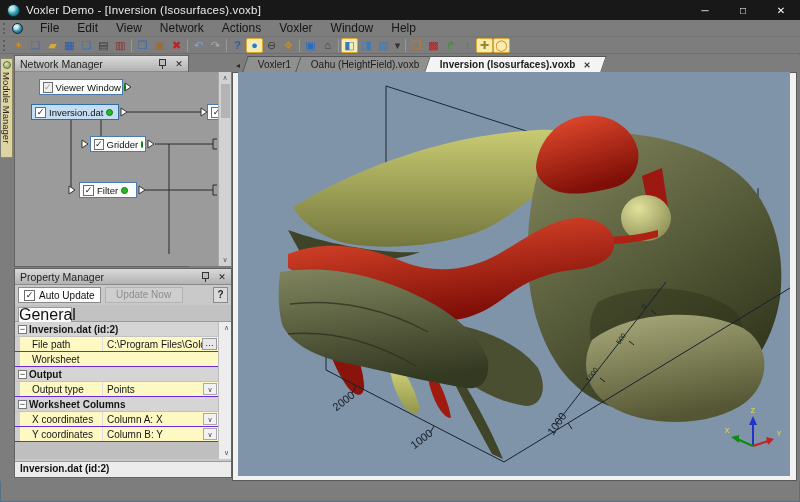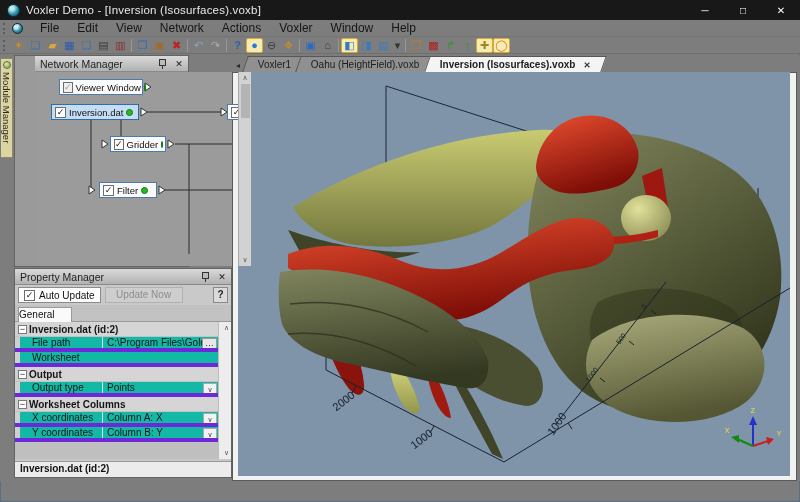--- a/index.html
+++ b/index.html
@@ -37,42 +37,42 @@
 
   
   .panel { position:absolute; background:#9a9a9a; border:1px solid #636363; }
   .phdr { height:16px; background:linear-gradient(#d9d9d9,#b2b2b2); border-bottom:1px solid #8a8a8a; display:flex; align-items:center; padding:0 3px 0 5px; }
   .phdr .ptitle { font-size:10.5px; color:#1d1d1d; flex:1; }
   .pin-icon { width:9px; height:11px; position:relative; margin-right:6px; }
   .pin-icon::before { content:""; position:absolute; left:1px; top:1px; width:5px; height:5px; border:1.5px solid #333; background:#bbb; }
   .pin-icon::after { content:""; position:absolute; left:3.5px; top:7px; width:1.5px; height:4px; background:#333; }
   .pclose { font-size:9px; color:#222; width:12px; text-align:center; }
 
-  #network-panel { left:14px; top:55px; width:175px; height:212px;padding-left:20px; }
+  #network-panel { left:14px; top:55px; width:175px; height:212px; }
   .netcanvas { position:relative; width:216px; height:194px; background:#9b9b9b; overflow:hidden; }
   .netedges { position:absolute; left:0; top:0; z-index:0; }
   .node { position:absolute; z-index:1; height:16px; background:#fbfbfb; border:1px solid #4a7ab0; display:flex; align-items:center; gap:3px; padding:0 3px; font-size:9.5px; color:#111; white-space:nowrap; }
   .node.selected { background:#c4ddf3; border-color:#2e6da8; }
   .cb { display:inline-block; width:11px; height:11px; background:#fff; border:1px solid #6d6d6d; font-size:9px; line-height:9px; text-align:center; color:#1a1a1a; }
   .cb.dim { color:#9a9a9a; background:#efefef; }
   .ndot { width:7px; height:7px; border-radius:50%; background:#2ab52a; border:1px solid #117a11; }
   .vscroll { position:absolute; right:0; top:0; width:13px; background:#d2d2d2; border-left:1px solid #a8a8a8; z-index:2; display:flex; flex-direction:column; justify-content:space-between; align-items:center; }
   .vscroll .sarr { font-size:7px; color:#555; padding:2px 0; }
   .vscroll .thumb { position:absolute; top:12px; left:2px; width:9px; height:34px; background:#b4b4b4; }
 
   
   #prop-panel { left:14px; top:268px; width:218px; height:210px; background:#c9c9c9; }
   .pctrls { position:absolute; left:0; top:16px; width:216px; height:20px; background:#c9c9c9; display:flex; align-items:center; padding:0 3px; gap:4px; }
   .autoupd { height:16px; display:inline-flex; align-items:center; gap:4px; background:#fdfdfd; border:1px solid #8a8a8a; padding:0 5px; font-size:10px; color:#111; }
   .updnow { height:16px; width:78px; background:#cecece; border:1px solid #b2b2b2; color:#8d8d8d; font-size:10px; text-align:center; line-height:14px; }
   .helpbtn { margin-left:auto; height:16px; width:15px; background:#dadada; border:1px solid #8a8a8a; font-weight:bold; font-size:10px; text-align:center; line-height:14px; color:#222; }
   .ptabrow { position:absolute; left:0; top:36px; width:216px; height:17px; background:#c2c2c2; border-bottom:1px solid #9a9a9a; }
-  .ptab { position:absolute; left:3px; top:2px; height:17px; width:54px; background:#fafafa; border:1px solid #9a9a9a; border-bottom:none; font-size:10px; color:#111; text-align:left; line-height:14px; }
+  .ptab { position:absolute; left:3px; top:2px; height:17px; width:54px; background:#fafafa; border:1px solid #9a9a9a; border-bottom:none; font-size:16px; color:#111; text-align:center; line-height:14px; }
   .pgrid { position:absolute; left:0; top:53px; width:216px; height:137px; background:#bfbfbf; }
-  .prow { position:absolute; left:0; width:203px; height:15px; background:#14b8a6; border-bottom:4px solid #6d28d9; display:flex; align-items:center; font-size:10px; color:#151515; }
+  .prow { position:absolute; left:0; width:203px; height:15px; background:#fef9c3; border-bottom:1px solid #6d28d9; display:flex; align-items:center; font-size:10px; color:#151515; }
   .prow::before { content:""; width:5px; height:100%; background:#cfcfcf; }
   .prow .plabel { width:82px; padding-left:12px; overflow:hidden; white-space:nowrap; }
   .prow .pval { flex:1; border-left:1px solid #dddddd; height:100%; display:flex; align-items:center; padding-left:4px; overflow:hidden; white-space:nowrap; position:relative; }
   .prow.section { background:#d5d5d5; border-bottom:1px solid #c2c2c2; font-weight:bold; }
   .prow.section .plabel { width:auto; padding-left:9px; }
   .collapse-box { position:absolute; left:3px; width:9px; height:9px; background:#fff; border:1px solid #7a7a7a; font-size:9px; line-height:7px; text-align:center; font-weight:normal; color:#222; }
   .pbtn { position:absolute; right:1px; top:1px; width:15px; height:12px; background:#e8e8e8; border:1px solid #9a9a9a; font-size:9px; line-height:9px; text-align:center; color:#222; }
   .ddbtn { position:absolute; right:1px; top:1px; width:14px; height:12px; background:#f2f2f2; border:1px solid #aaaaaa; font-size:7px; line-height:11px; text-align:center; color:#444; }
   .inlinebtn { height:13px; background:#e9e9e9; border:1px solid #9a9a9a; font-size:9.5px; padding:0 6px; line-height:11px; color:#111; }
   .gridscroll { position:absolute; right:0; top:0; width:13px; height:137px; background:#ededed; border-left:1px solid #bdbdbd; }

